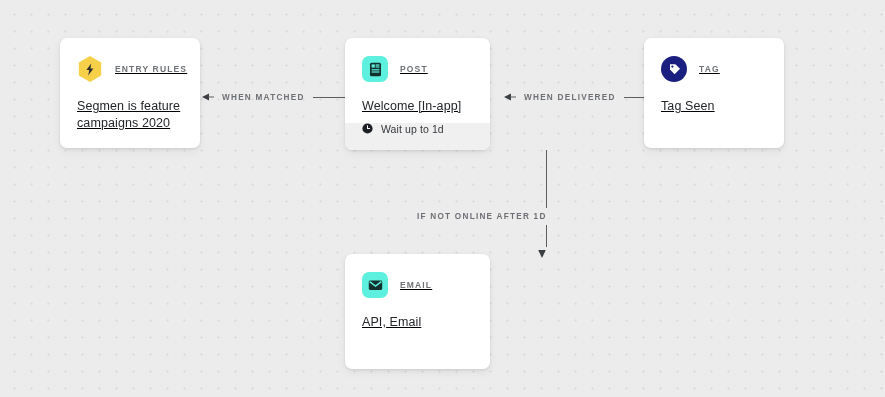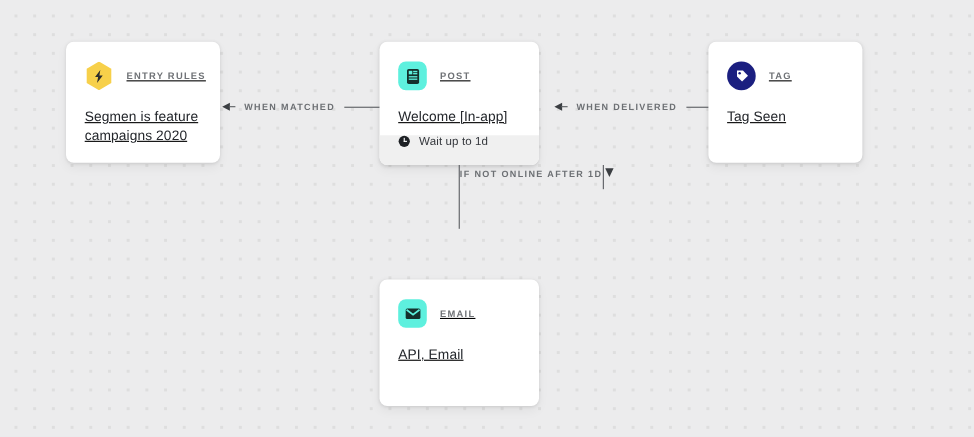--- a/index.html
+++ b/index.html
@@ -128,22 +128,22 @@
   }
 
   .conn-line {
     height: 1px;
     background: #5a5d61;
   }
 
   .conn-v {
     position: absolute;
     display: flex;
-    flex-direction: row;
-    align-items: flex-start;
+    flex-direction: column;
+    align-items: flex-end;
   }
 
   .conn-v .vline {
     width: 1px;
     background: #5a5d61;
   }
 
   .conn-v-label {
     font-size: 8.2px;
     letter-spacing: 1.25px;

